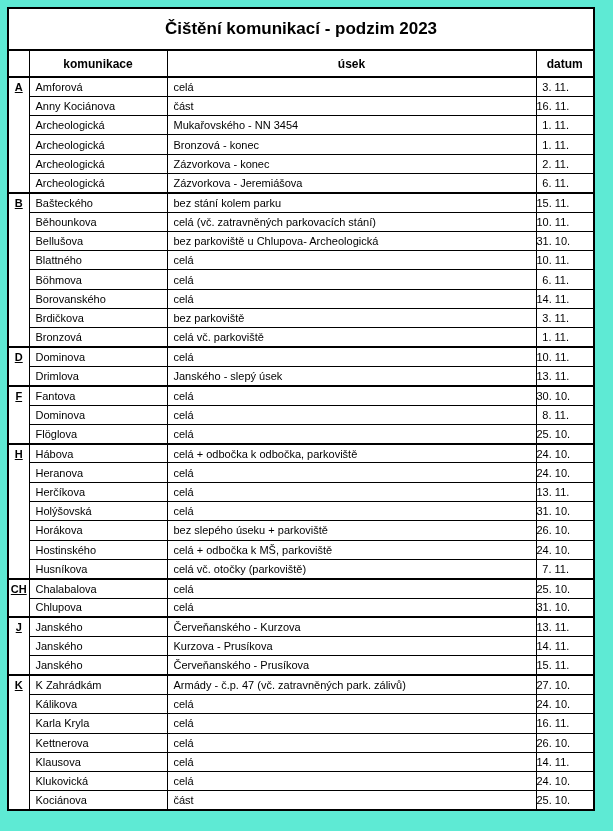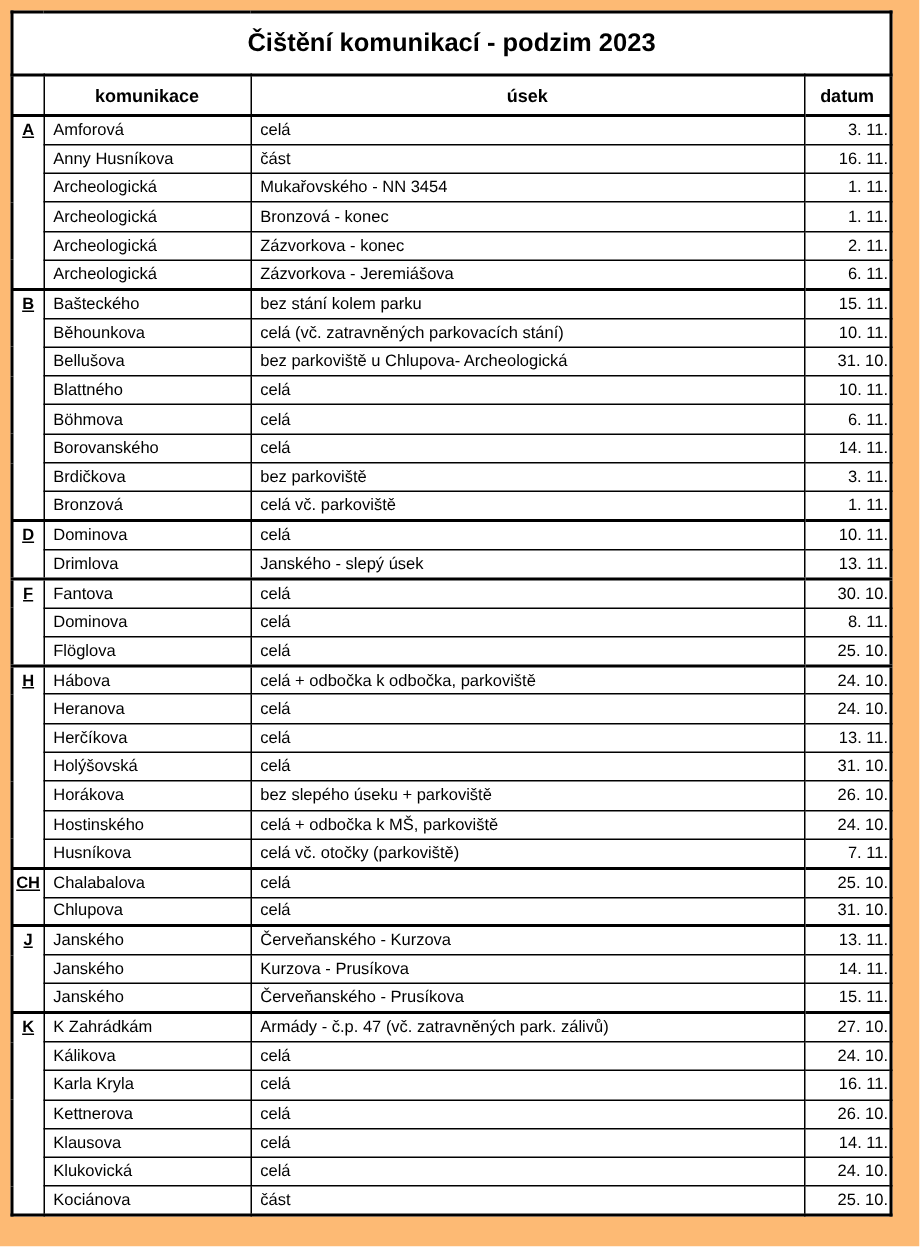--- a/index.html
+++ b/index.html
@@ -1,20 +1,20 @@
 <!DOCTYPE html>
 <html><head>
 <meta charset="utf-8">
 <style>
   html, body { margin: 0; padding: 0; background: #ffffff; }
   .page {
     position: relative;
     width: 613px;
     height: 831px;
-    background: #fdba74;
+    background: #5eead4;
     font-family: "Liberation Sans", sans-serif;
     color: #000000;
     overflow: hidden;
   }
   table.cleaning-table {
     position: absolute;
     left: 7px;
     top: 7px;
     width: 586px;
     border-collapse: collapse;
@@ -57,21 +57,21 @@
     display: inline-block;
     text-decoration: underline;
     font-size: 11px;
     line-height: 17px;
   }
   .street-cell, .section-cell {
     padding-left: 6px;
     text-align: left;
   }
   .date-cell {
-    padding-right: 1px;
+    padding-right: 24px;
     text-align: right;
   }
 </style>
 </head>
 <body>
 
 <div class="page">
   <table class="cleaning-table">
     <colgroup>
       <col style="width:21px">
@@ -91,21 +91,21 @@
       </tr>
     </thead>
     <tbody>
         <tr class="group-start">
           <td class="letter-cell" rowspan="6"><span class="letter">A</span></td>
           <td class="street-cell">Amforová</td>
           <td class="section-cell">celá</td>
           <td class="date-cell">3. 11.</td>
         </tr>
         <tr>
-          <td class="street-cell">Anny Husníkova</td>
+          <td class="street-cell">Anny Kociánova</td>
           <td class="section-cell">část</td>
           <td class="date-cell">16. 11.</td>
         </tr>
         <tr>
           <td class="street-cell">Archeologická</td>
           <td class="section-cell">Mukařovského - NN 3454</td>
           <td class="date-cell">1. 11.</td>
         </tr>
         <tr>
           <td class="street-cell">Archeologická</td>

